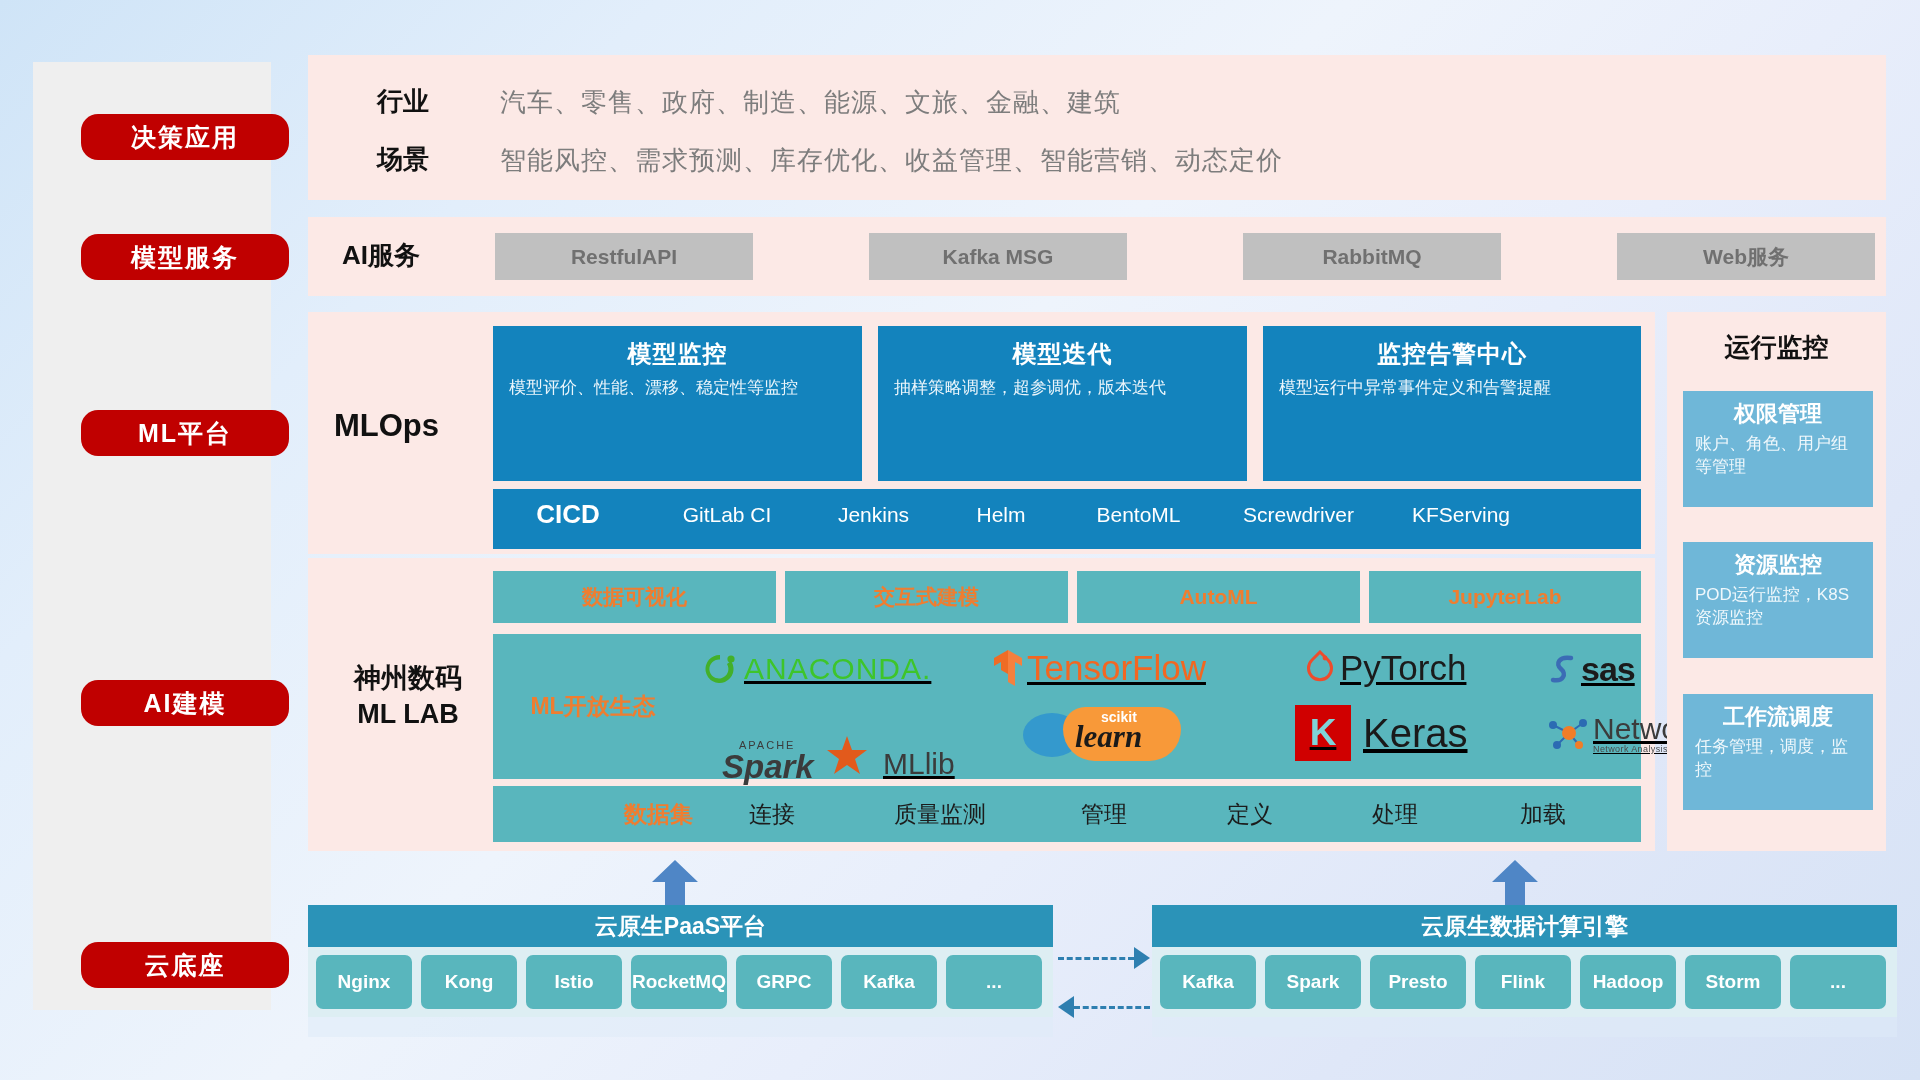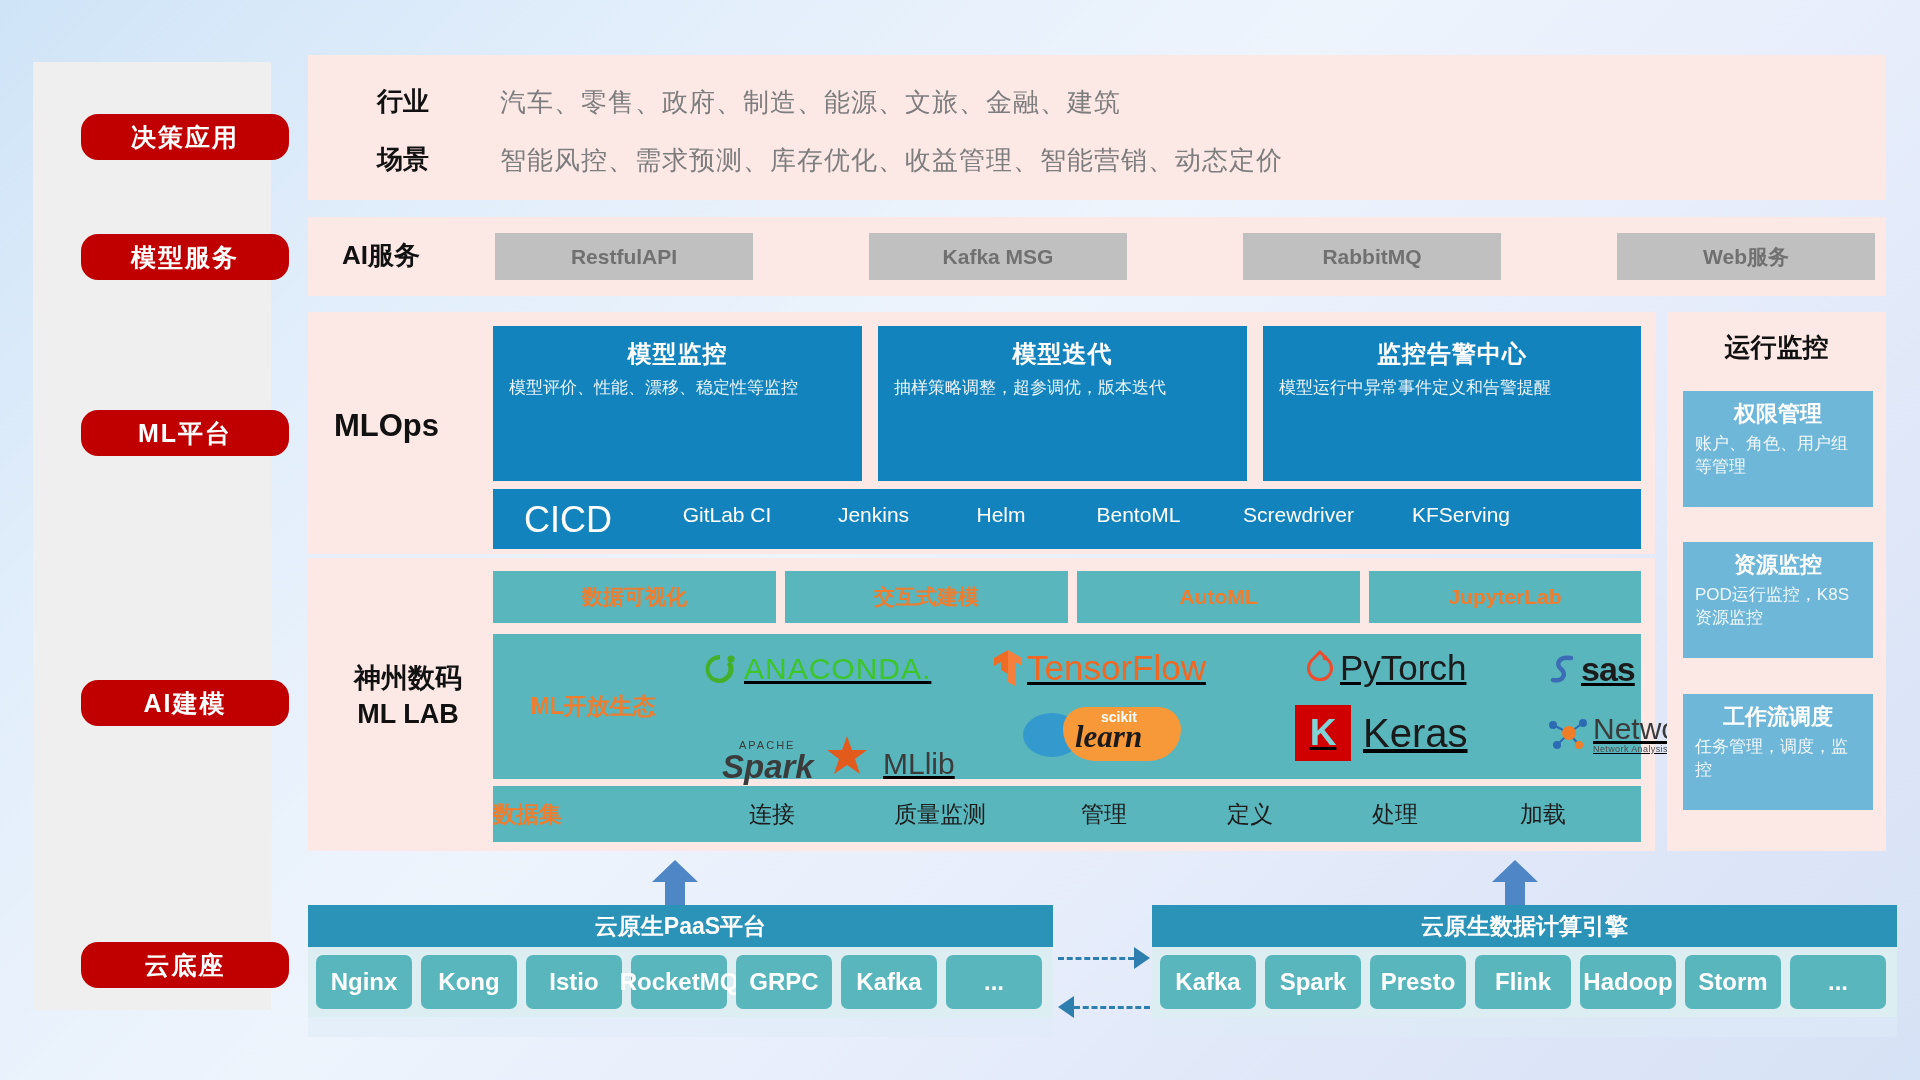--- a/index.html
+++ b/index.html
@@ -49,21 +49,21 @@
     background:#1383bd; color:#fff; padding:12px 16px 10px 16px;
     display:flex; flex-direction:column; align-items:center;
   }
   .bcard-title { font-size:24px; font-weight:bold; margin-bottom:6px; letter-spacing:1px;}
   .bcard-desc { font-size:17px; line-height:1.38; align-self:stretch; color:#eaf5fb;}
 
   .cicd-bar {
     background:#1383bd; color:#fff;
     display:flex; align-items:flex-start; overflow:hidden;
   }
-  .cicd-label { font-size:36px; font-weight:normal; padding:10px 0 0 0; text-align:center;}
+  .cicd-label { font-size:26px; font-weight:bold; padding:10px 0 0 0; text-align:center;}
   .cicd-item { font-size:21px; padding:14px 0 0 0; text-align:center; line-height:1.15;}
 
   
   .ttab {
     background:#59b6bd; color:#ef7d30; font-weight:bold; font-size:21px;
     display:flex; align-items:center; justify-content:center; height:52px;
   }
   .eco {
     background:#59b6bd; position:absolute; display:flex; align-items:center;
   }
@@ -82,21 +82,21 @@
   .mon-desc { font-size:17px; line-height:1.35; color:#f0f8fc;}
 
   
   .bot-wrap { position:absolute; background:rgba(223,235,247,0.55); }
   .bot-head {
     background:#2b93b8; color:#fff; font-size:23px; font-weight:bold;
     display:flex; align-items:center; justify-content:center; height:42px;
   }
   .bot-body { background:#ddeef3; display:flex; align-items:center; padding:8px; gap:9px; }
   .bot-chip {
-    background:#59b6bd; color:#fff; border-radius:7px; font-size:24px; font-weight:bold;
+    background:#59b6bd; color:#fff; border-radius:7px; font-size:19px; font-weight:bold;
     display:flex; align-items:center; justify-content:center; text-align:center;
     height:54px; line-height:1.12; padding:0 4px;
   }
   .up-arrow { position:absolute; width:46px; height:48px; }
 
   .dash-row { position:absolute; display:flex; align-items:center; }
   .dash-line { height:0; border-top:3px dashed #2e7fb0; flex:1; }
   .tri-r { width:0;height:0;border-left:16px solid #2e7fb0;border-top:11px solid transparent;border-bottom:11px solid transparent;}
   .tri-l { width:0;height:0;border-right:16px solid #2e7fb0;border-top:11px solid transparent;border-bottom:11px solid transparent;}
 
@@ -246,21 +246,21 @@
           </svg>
           <div style="display:flex; flex-direction:column; margin-left:4px;">
             <span style="font-size:30px; color:#3b3b3b; line-height:1;">NetworkX</span>
             <span style="font-size:9px; color:#4a4a4a; letter-spacing:0.4px;">Network Analysis in Python</span>
           </div>
         </div>
       </div>
     </div>
 
     <div class="ds-bar" style="left:185px; top:228px; width:1148px; height:56px;">
-      <div class="ds-first" style="width:200px; text-align:left;">数据集</div>
+      <div class="ds-first" style="width:200px; text-align:right;">数据集</div>
       <div class="ds-item" style="width:158px; text-align:center;">连接</div>
       <div class="ds-item" style="width:178px; text-align:center;">质量监测</div>
       <div class="ds-item" style="width:150px; text-align:center;">管理</div>
       <div class="ds-item" style="width:142px; text-align:center;">定义</div>
       <div class="ds-item" style="width:148px; text-align:center;">处理</div>
       <div class="ds-item" style="width:148px; text-align:center;">加载</div>
     </div>
   </div>
 
   <div class="panel" style="left:1667px; top:312px; width:219px; height:539px;">

